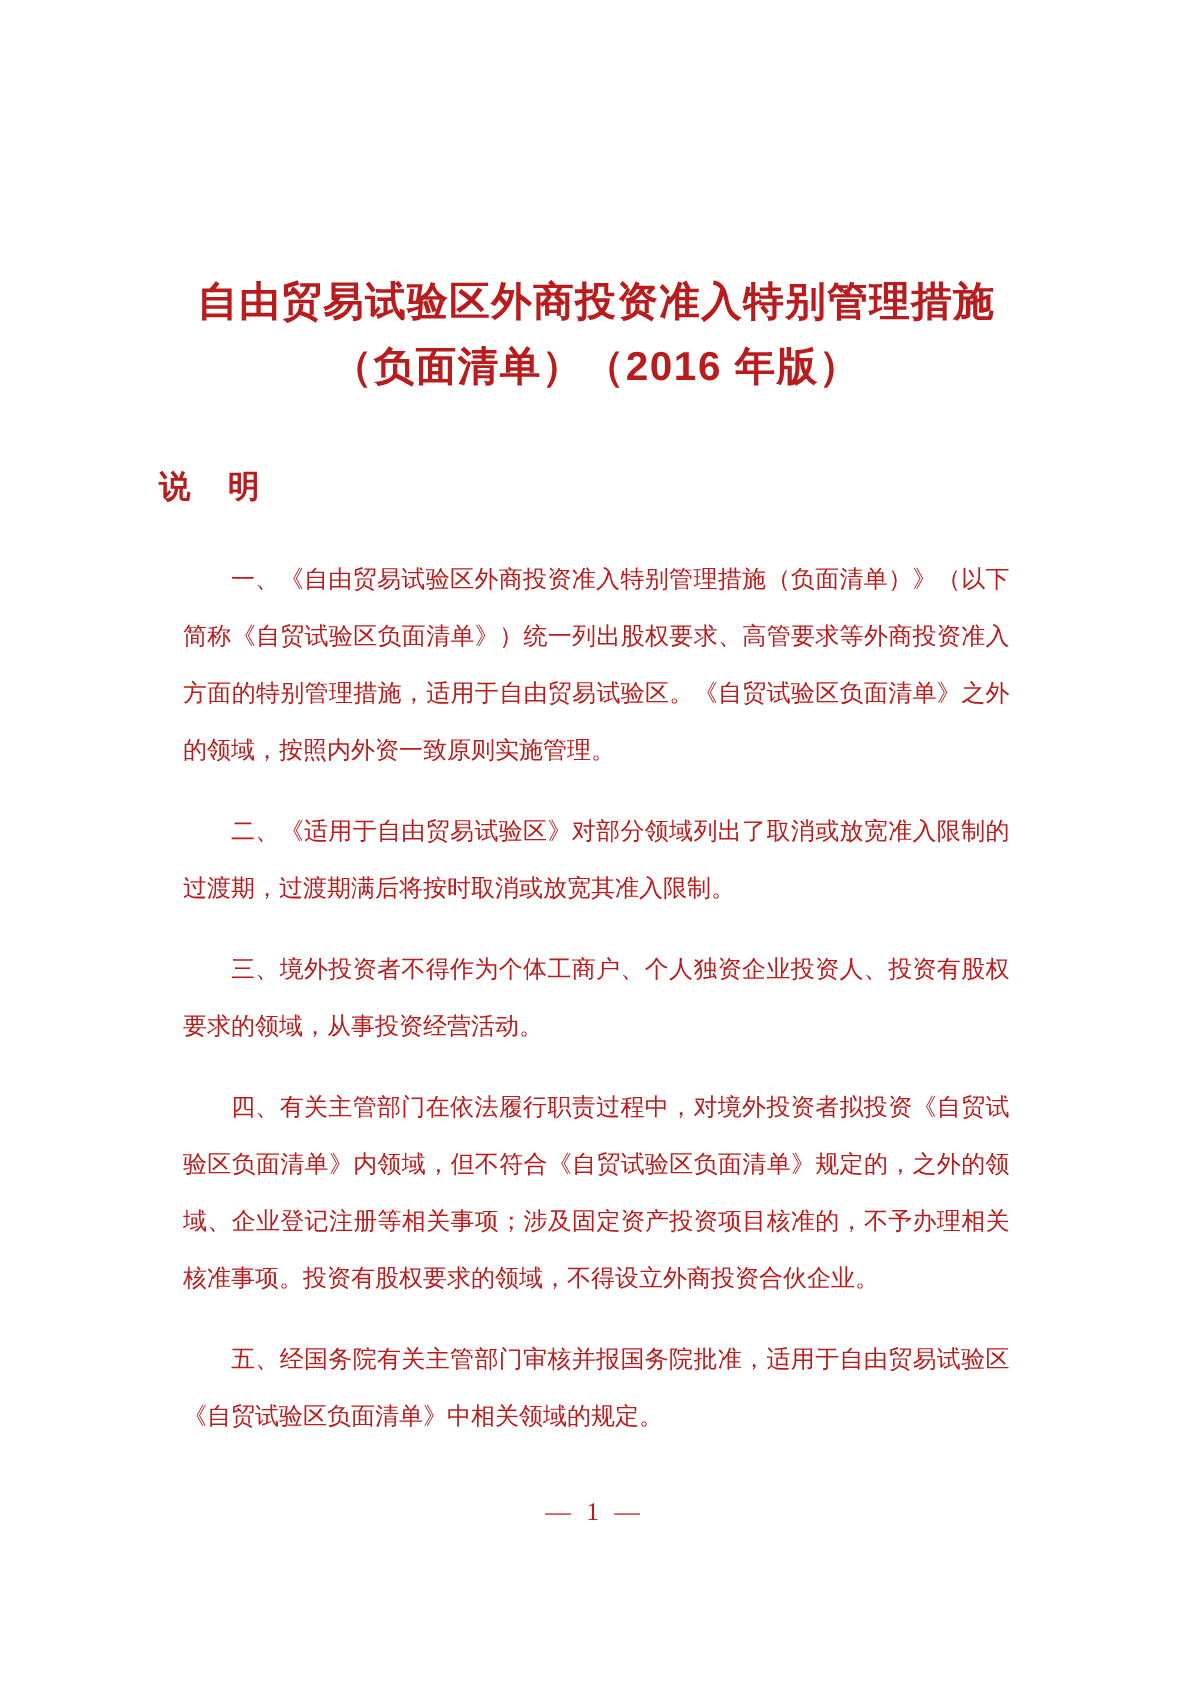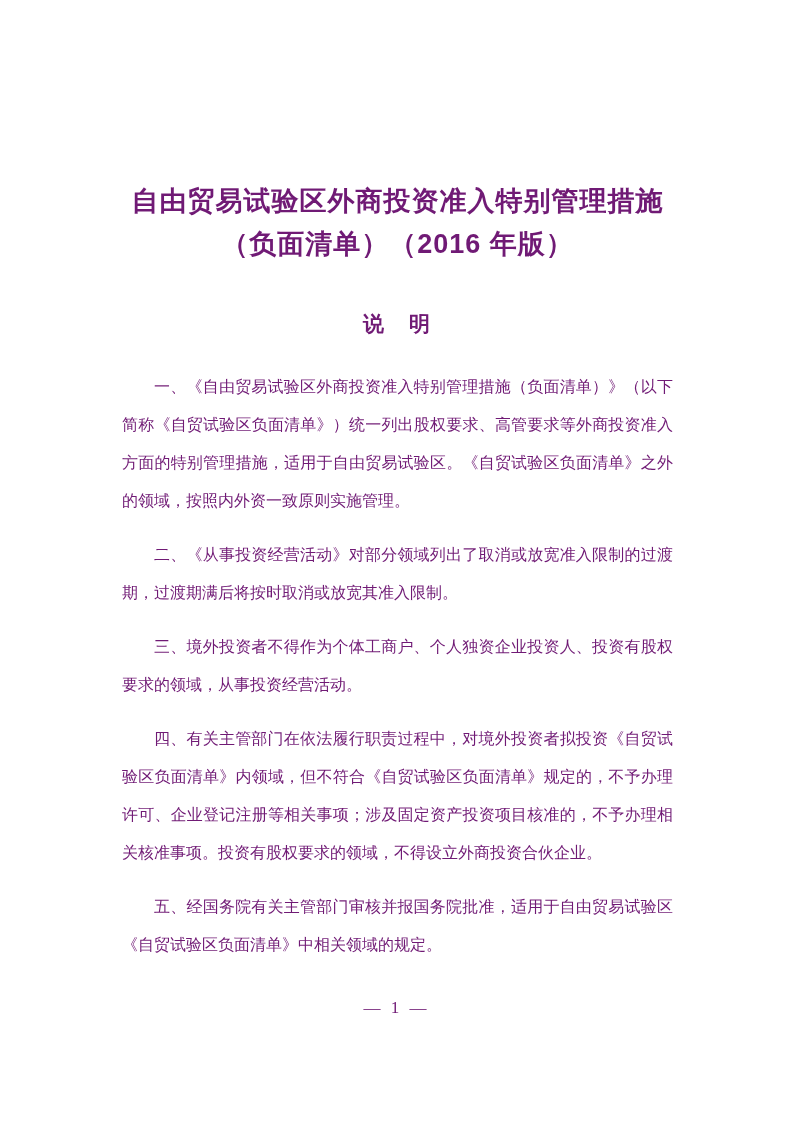--- a/index.html
+++ b/index.html
@@ -8,35 +8,35 @@
     background: #ffffff;
   }
   .page {
     position: relative;
     width: 793px;
     height: 1122px;
     background: #ffffff;
     box-sizing: border-box;
     padding: 180px 104px 0 106px;
     font-family: "Liberation Serif", "DejaVu Serif", serif;
-    color: #701a75;
+    color: #b91c1c;
     overflow: hidden;
   }
   .title {
     margin: 0;
     text-align: center;
     font-family: "Liberation Sans", "DejaVu Sans", sans-serif;
     font-weight: bold;
     font-size: 27px;
     line-height: 43px;
     letter-spacing: 1px;
   }
   .section-heading {
     margin: 44px 0 0 0;
-    text-align: center;
+    text-align: left;
     font-family: "Liberation Sans", "DejaVu Sans", sans-serif;
     font-weight: bold;
     font-size: 21px;
     letter-spacing: 2px;
   }
   .body-text {
     margin-top: 30px;
   }
   .para {
     margin: 16px;
@@ -64,21 +64,21 @@
 
   <h1 class="title">
     <span>自由贸易试验区外商投资准入特别管理措施</span><br>
     <span>（负面清单）（2016 年版）</span>
   </h1>
 
   <h2 class="section-heading">说　明</h2>
 
   <div class="body-text">
     <p class="para">一、《自由贸易试验区外商投资准入特别管理措施（负面清单）》（以下简称《自贸试验区负面清单》）统一列出股权要求、高管要求等外商投资准入方面的特别管理措施，适用于自由贸易试验区。《自贸试验区负面清单》之外的领域，按照内外资一致原则实施管理。</p>
-    <p class="para">二、《从事投资经营活动》对部分领域列出了取消或放宽准入限制的过渡期，过渡期满后将按时取消或放宽其准入限制。</p>
+    <p class="para">二、《适用于自由贸易试验区》对部分领域列出了取消或放宽准入限制的过渡期，过渡期满后将按时取消或放宽其准入限制。</p>
     <p class="para">三、境外投资者不得作为个体工商户、个人独资企业投资人、投资有股权要求的领域，从事投资经营活动。</p>
-    <p class="para">四、有关主管部门在依法履行职责过程中，对境外投资者拟投资《自贸试验区负面清单》内领域，但不符合《自贸试验区负面清单》规定的，不予办理许可、企业登记注册等相关事项；涉及固定资产投资项目核准的，不予办理相关核准事项。投资有股权要求的领域，不得设立外商投资合伙企业。</p>
+    <p class="para">四、有关主管部门在依法履行职责过程中，对境外投资者拟投资《自贸试验区负面清单》内领域，但不符合《自贸试验区负面清单》规定的，之外的领域、企业登记注册等相关事项；涉及固定资产投资项目核准的，不予办理相关核准事项。投资有股权要求的领域，不得设立外商投资合伙企业。</p>
     <p class="para">五、经国务院有关主管部门审核并报国务院批准，适用于自由贸易试验区《自贸试验区负面清单》中相关领域的规定。</p>
   </div>
 
   <div class="page-number">—  1  —</div>
 
 </div>
 
 </body></html>

